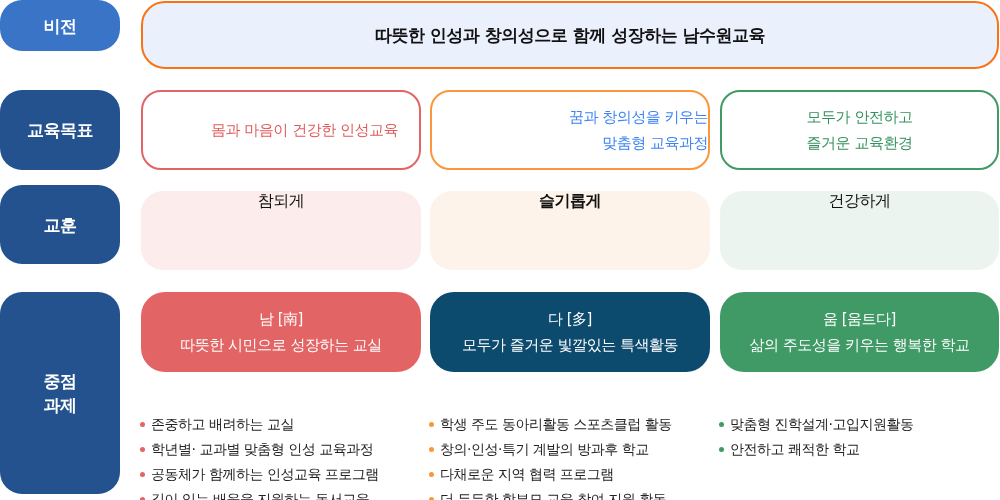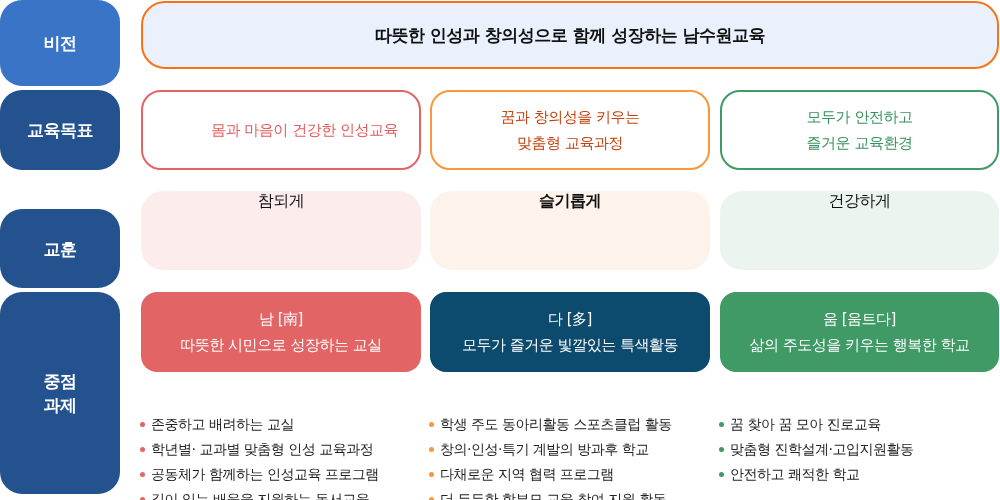--- a/index.html
+++ b/index.html
@@ -13,56 +13,56 @@
   .lbl-dark { background:#24528f; }
   .vision { left:141px; top:1px; width:858px; height:68px; border:2px solid #f97316;
             background:#eaf0fc; border-radius:24px; display:flex; align-items:center;
             justify-content:center; font-size:17px; font-weight:bold; color:#111;
             letter-spacing:-0.5px; }
   .goal { top:90px; height:80px; border:2px solid; border-radius:20px; background:#fff;
           display:flex; flex-direction:column; align-items:center; justify-content:center;
           font-size:15px; line-height:26px; letter-spacing:-0.5px; text-align:center; }
   .motto { top:191px; height:79px; border-radius:22px; display:flex; align-items:flex-start;
            justify-content:center; font-size:16px; color:#111; letter-spacing:-0.5px; }
-  .focus { top:292px; height:80px; border-radius:16px; color:#fff; display:flex;
+  .focus { top:292px; height:80px; border-radius:24px; color:#fff; display:flex;
            flex-direction:column; align-items:center; justify-content:center;
            font-size:15px; line-height:26px; letter-spacing:-0.5px; text-align:center; }
   .c1 { left:141px; width:280px; }
   .c2 { left:430px; width:280px; }
   .c3 { left:720px; width:279px; }
   .list { top:412px; list-style:none; margin:0; padding:0; font-size:14px;
           line-height:25px; color:#222; letter-spacing:-0.5px; white-space:nowrap;text-align:right; }
   .list li { display:flex; align-items:center; }
   .dot { width:5px; height:5px; border-radius:50%; margin-right:6px; display:inline-block; flex:none; }
 </style>
 </head>
 <body>
 
-<div class="abs label lbl-light" style="top:0;height:86px;">
+<div class="abs label lbl-light" style="top:0;height:51px;">
   <span>비전</span>
 </div>
 <div class="abs label lbl-dark" style="top:90px;height:80px;">
   <span>교육목표</span>
 </div>
-<div class="abs label lbl-dark" style="top:209px;height:79px;">
+<div class="abs label lbl-dark" style="top:185px;height:79px;">
   <span>교훈</span>
 </div>
 <div class="abs label lbl-dark" style="top:292px;height:202px;flex-direction:column;">
   <span>중점</span>
   <span>과제</span>
 </div>
 
 <div class="abs vision">
   <span>따뜻한 인성과 창의성으로 함께 성장하는 남수원교육</span>
 </div>
 
 <div class="abs goal c1" style="border-color:#e36464;color:#e05a5a;padding-left:47px;">
   <span>몸과 마음이 건강한 인성교육</span>
 </div>
-<div class="abs goal c2" style="border-color:#fb963a;color:#c2410c;">
+<div class="abs goal c2" style="border-color:#fb963a;color:#3b82f6;align-items:flex-end;">
   <span>꿈과 창의성을 키우는</span>
   <span>맞춤형 교육과정</span>
 </div>
 <div class="abs goal c3" style="border-color:#3f9a66;color:#34905c;">
   <span>모두가 안전하고</span>
   <span>즐거운 교육환경</span>
 </div>
 
 <div class="abs motto c1" style="background:#fcedec;">
   <span>참되게</span>
@@ -119,23 +119,19 @@
       <span>다채로운 지역 협력 프로그램</span>
     </li>
   <li>
       <span class="dot" style="background:#fb963a;"></span>
       <span>더 든든한 학부모 교육 참여 지원 활동</span>
     </li>
 </ul>
 <ul class="abs list" style="left:719px;">
   <li>
       <span class="dot" style="background:#3f9a66;"></span>
-      <span>꿈 찾아 꿈 모아 진로교육</span>
-    </li>
-  <li>
-      <span class="dot" style="background:#3f9a66;"></span>
       <span>맞춤형 진학설계·고입지원활동</span>
     </li>
   <li>
       <span class="dot" style="background:#3f9a66;"></span>
       <span>안전하고 쾌적한 학교</span>
     </li>
 </ul>
 
 </body></html>

